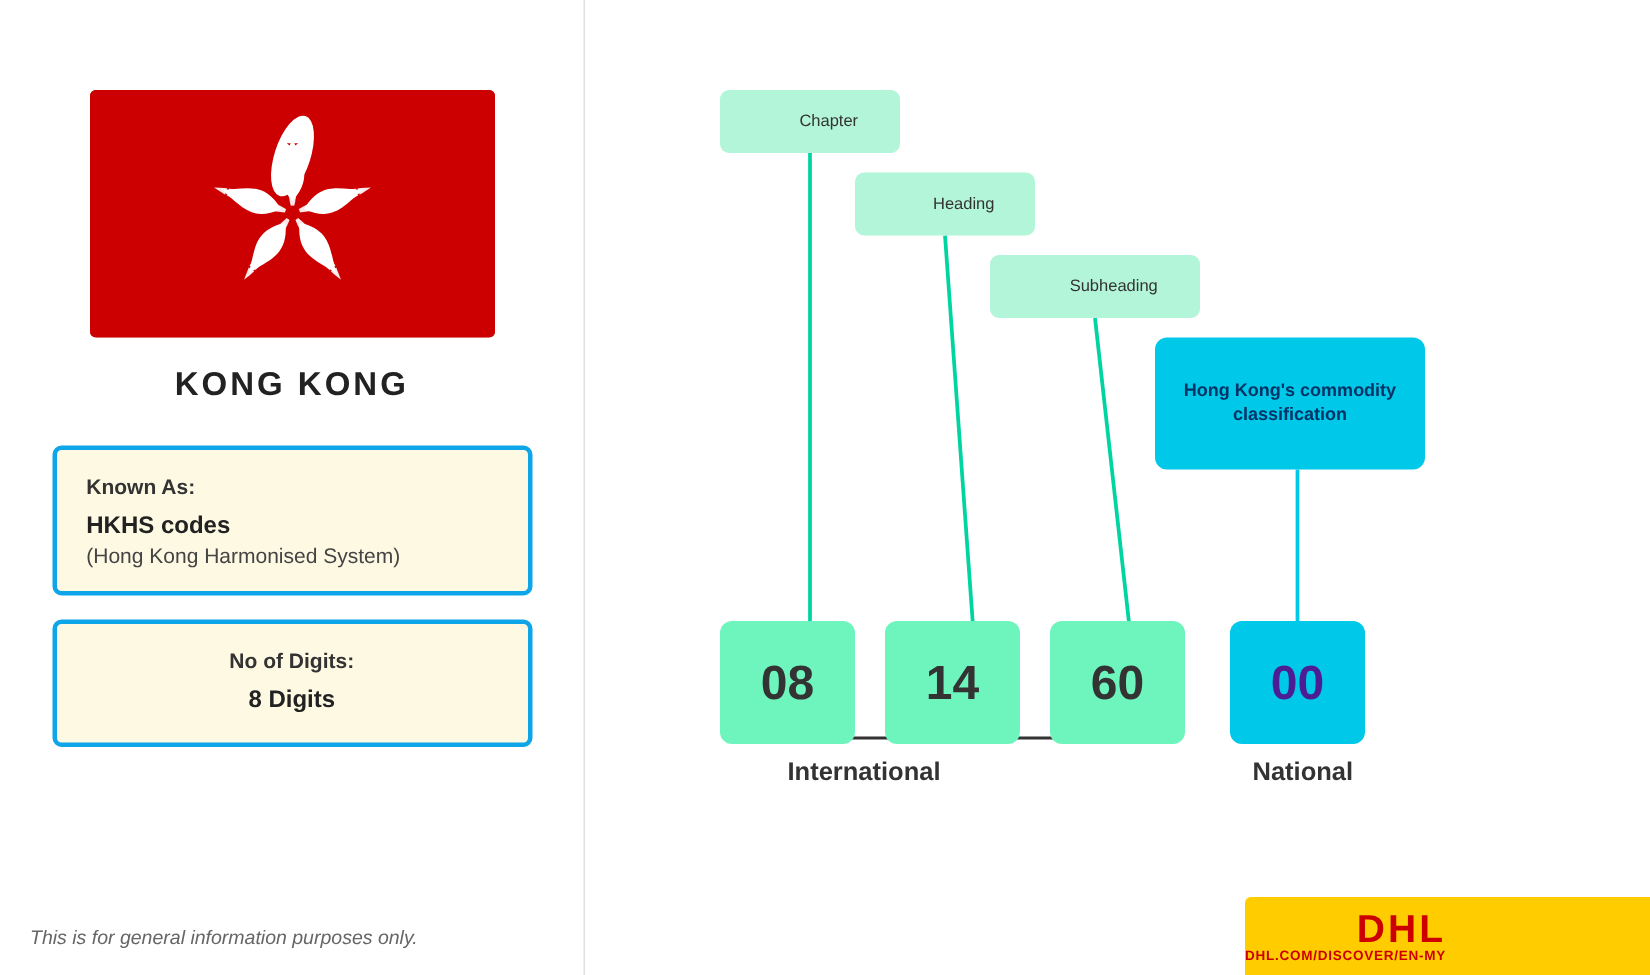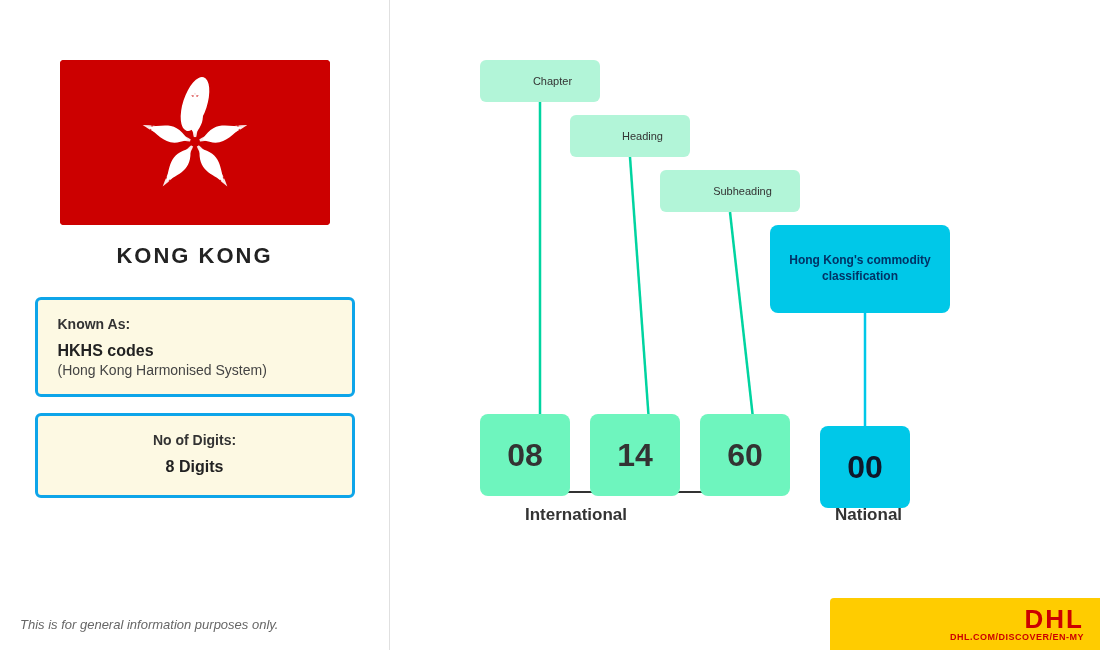--- a/index.html
+++ b/index.html
@@ -172,22 +172,21 @@
       color: #333;
       top: 384px;
     }
 
     .digit-green {
       background: #6ef5be;
     }
 
     .digit-cyan {
       background: #00c8e8;
-      color: #0f172a;
-      margin-top: 12px;
+      color: #4c1d95;
     }
 
     .digit-08 { left: 30px; }
     .digit-10 { left: 140px; }
     .digit-60 { left: 250px; }
     .digit-00 { left: 370px; }
 
     
     .digit-label {
       position: absolute;
@@ -203,21 +202,21 @@
     
     .dhl-banner {
       position: absolute;
       bottom: 0;
       right: 0;
       width: 270px;
       height: 52px;
       background: #ffcc00;
       display: flex;
       align-items: center;
-      justify-content: flex-end;
+      justify-content: flex-start;
       padding-right: 16px;
       border-radius: 4px 0 0 0;
     }
 
     .dhl-logo {
       display: flex;
       flex-direction: column;
       align-items: flex-end;
     }
 

